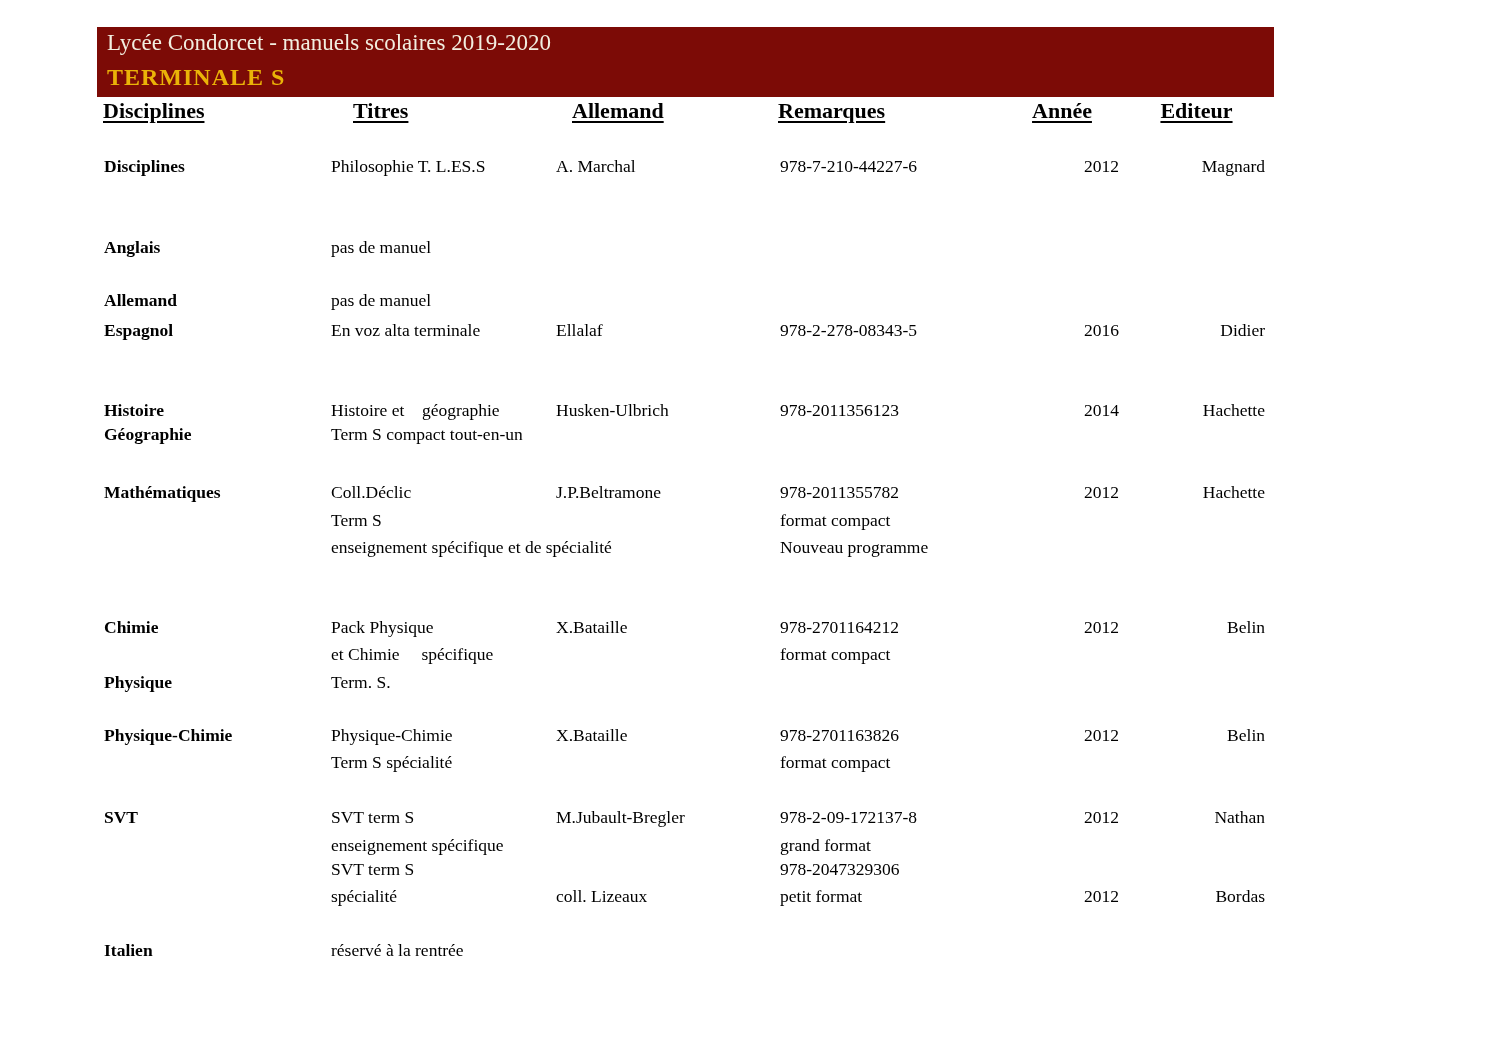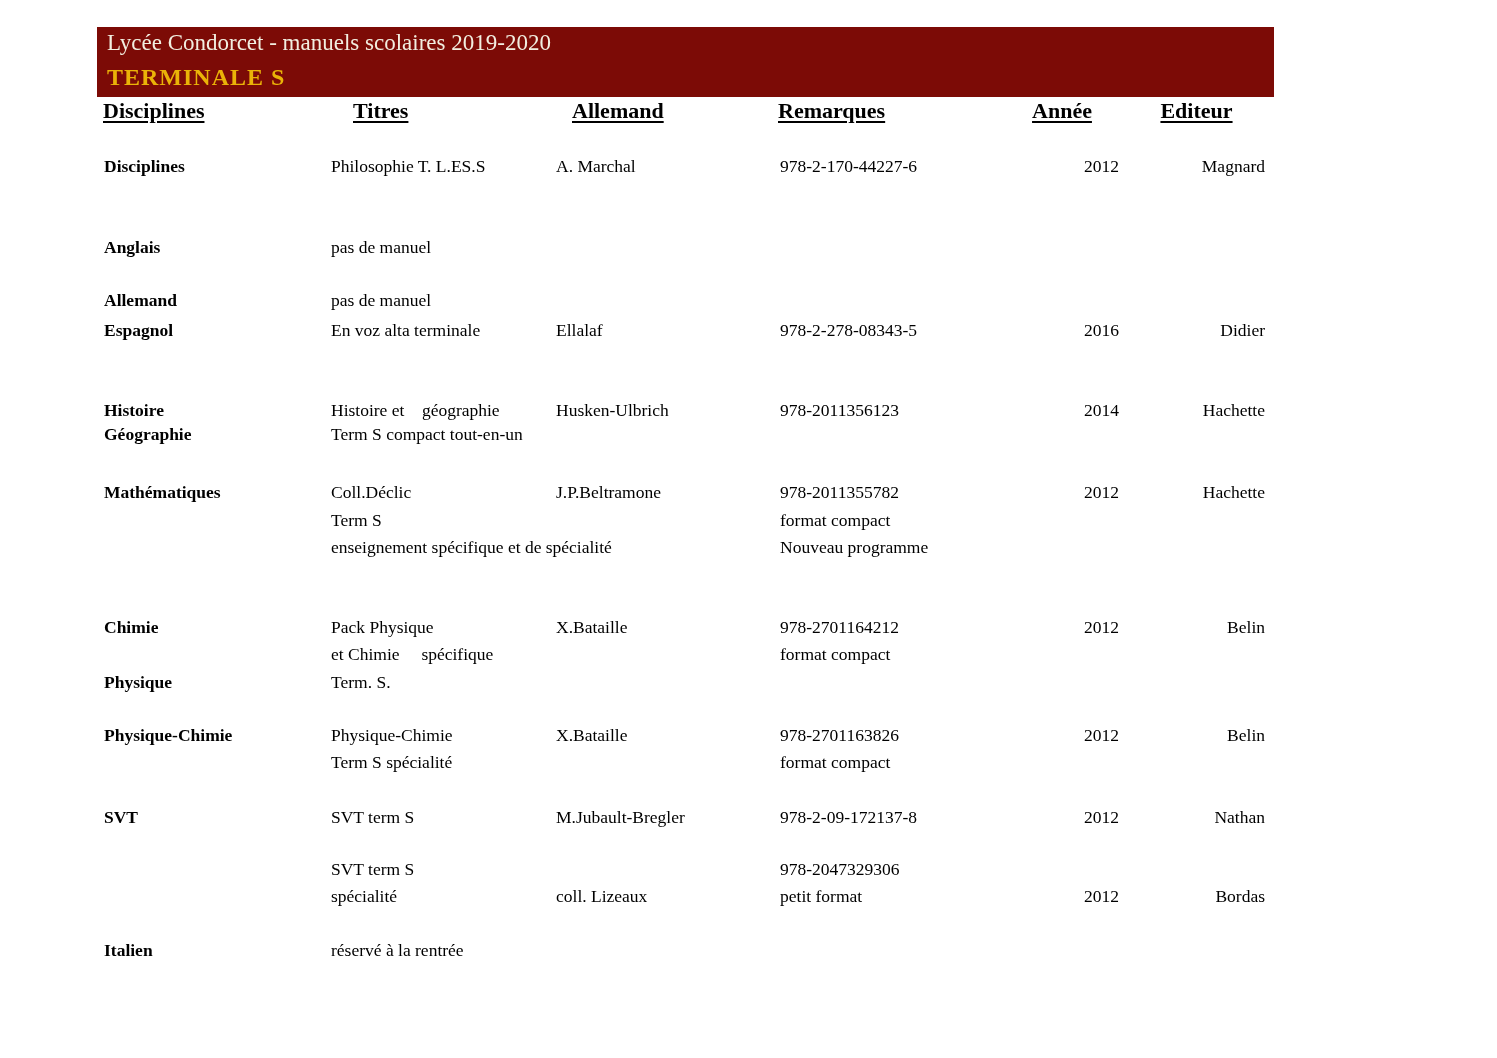--- a/index.html
+++ b/index.html
@@ -73,21 +73,21 @@
     <span class="h" style="left:572px">Allemand</span>
     <span class="h" style="left:778px">Remarques</span>
     <span class="h hy">Année</span>
     <span class="h he">Editeur</span>
   </div>
 
   <div class="ln" style="top:153px">
     <span class="c cd">Disciplines</span>
     <span class="c ct">Philosophie T. L.ES.S</span>
     <span class="c ca">A. Marchal</span>
-    <span class="c cr">978-2-170-44227-6</span>
+    <span class="c cr">978-7-210-44227-6</span>
     <span class="c cy">2012</span>
     <span class="c ce">Magnard</span>
   </div>
 
   <div class="ln" style="top:234px">
     <span class="c cd">Anglais</span>
     <span class="c ct">pas de manuel</span>
   </div>
 
   <div class="ln" style="top:287px">
@@ -173,20 +173,24 @@
 
   <div class="ln" style="top:804px">
     <span class="c cd">SVT</span>
     <span class="c ct">SVT term S</span>
     <span class="c ca">M.Jubault-Bregler</span>
     <span class="c cr">978-2-09-172137-8</span>
     <span class="c cy">2012</span>
     <span class="c ce">Nathan</span>
   </div>
 
+  <div class="ln" style="top:832px">
+    <span class="c ct">enseignement spécifique</span>
+    <span class="c cr">grand format</span>
+  </div>
 
   <div class="ln" style="top:856px">
     <span class="c ct">SVT term S</span>
     <span class="c cr">978-2047329306</span>
   </div>
 
   <div class="ln" style="top:883px">
     <span class="c ct">spécialité</span>
     <span class="c ca">coll. Lizeaux</span>
     <span class="c cr">petit format</span>

